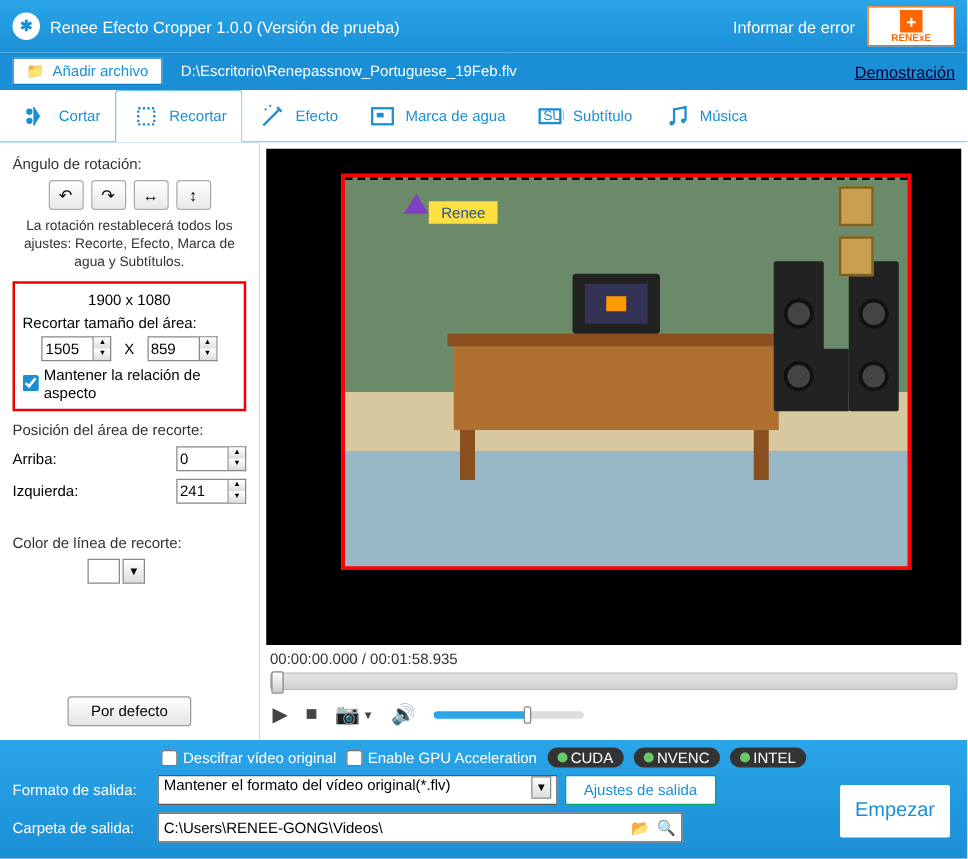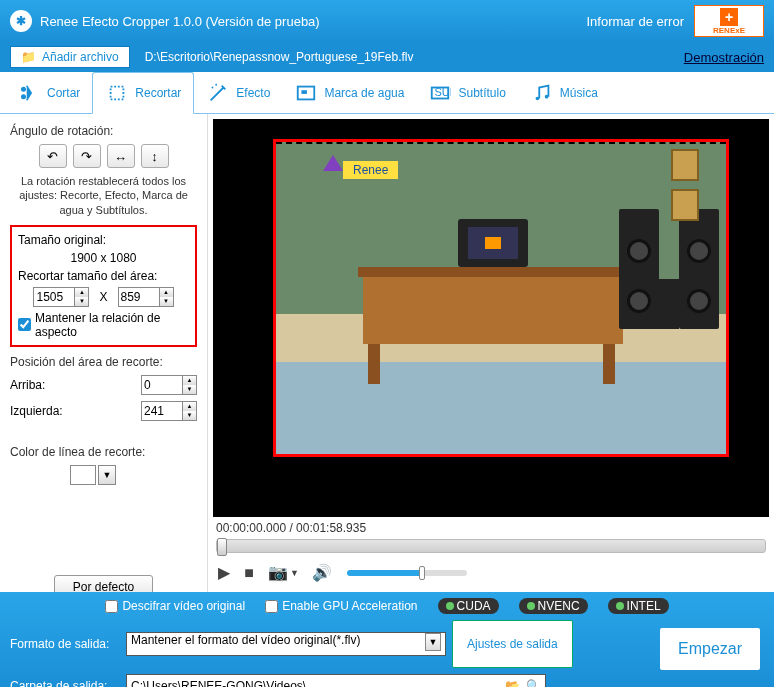--- a/index.html
+++ b/index.html
@@ -49,30 +49,30 @@
 .crop-outline{position:absolute;border:3px solid #f00}
 .scene{position:absolute;background:#8bb08b}
 .timecode{font-size:12px;color:#333;padding:4px 8px}
 .scrub{height:14px;margin:0 8px;background:linear-gradient(#e5e5e5,#cfcfcf);border:1px solid #bbb;border-radius:3px;position:relative}
 .scrub .thumb{position:absolute;left:0;top:-2px;width:10px;height:18px;background:linear-gradient(#fff,#ccc);border:1px solid #888;border-radius:2px}
 .controls{display:flex;align-items:center;gap:14px;padding:10px}
 .ctrl{cursor:pointer;color:#444;font-size:16px;display:flex;align-items:center;gap:2px}
 .vol{width:120px;height:6px;background:linear-gradient(to right,#2aa5e8 60%,#ddd 60%);border-radius:3px;position:relative}
 .vol .vthumb{position:absolute;left:60%;top:-4px;width:6px;height:14px;background:#fff;border:1px solid #888;border-radius:2px}
 .footer{background:linear-gradient(#2aa5e8,#1b8fd6);height:95px;color:#fff;padding:6px 10px;position:relative}
-.optrow{display:flex;align-items:center;gap:20px;justify-content:center;margin-bottom:6px;font-size:12px}
+.optrow{display:flex;align-items:center;gap:8px;justify-content:center;margin-bottom:6px;font-size:12px}
 .optrow input{accent-color:#fff}
 .badge{background:#333;color:#fff;border-radius:10px;padding:1px 8px;font-size:10px;display:flex;align-items:center;gap:3px}
 .badge .dot{width:8px;height:8px;background:#6c6;border-radius:50%}
 .frow{display:flex;align-items:center;gap:6px;margin-bottom:6px}
 .frow .flbl{width:110px;font-size:12px}
 .sel{flex:0 0 320px;height:24px;background:#fff;color:#000;border:1px solid #555;display:flex;padding:0 4px;font-size:12px}
 .sel .dd{margin-left:auto;width:16px;height:18px;border:1px solid #888;background:linear-gradient(#fff,#ddd);text-align:center;line-height:16px;font-size:9px}
-.settings-btn{background:#fff;color:#1b8fd6;border:1px solid #0a6;padding:16px 14px;border-radius:2px;cursor:pointer;font-size:12px}
-.start-btn{position:absolute;right:14px;top:36px;width:100px;height:42px;background:#fff;color:#1b8fd6;border:none;font-size:16px;cursor:pointer;border-radius:2px}
+.settings-btn{background:#fff;color:#1b8fd6;border:1px solid #0a6;padding:4px 14px;border-radius:2px;cursor:pointer;font-size:12px}
+.start-btn{position:absolute;right:14px;top:36px;width:88px;height:42px;background:#fff;color:#1b8fd6;border:none;font-size:16px;cursor:pointer;border-radius:2px}
 .pathbox{flex:0 0 420px;height:24px;background:#fff;color:#000;border:1px solid #555;display:flex;align-items:center;padding:0 4px;font-size:12px}
 .pathbox .icons{margin-left:auto;display:flex;gap:6px;color:#1b8fd6;font-size:14px}
 svg{display:block}
 </style>
 </head>
 <body>
 
 <div class="titlebar">
   <div class="app-icon">✱</div>
   <div class="title">Renee Efecto Cropper 1.0.0 (Versión de prueba)</div>
@@ -156,23 +156,20 @@
     <div class="section-label">Ángulo de rotación:</div>
     <div class="rot-btns">
       <div class="rot-btn">↶</div>
       <div class="rot-btn">↷</div>
       <div class="rot-btn">↔</div>
       <div class="rot-btn">↕</div>
     </div>
     <div class="note">La rotación restablecerá todos los ajustes: Recorte, Efecto, Marca de agua y Subtítulos.</div>
 
     <div class="sizebox">
-      <div class="row">
-          <span class="lbl">Tamaño original:</span>
-        </div>
       <div class="row center">
           <span>1900 x 1080</span>
         </div>
       <div class="row">
           <span class="lbl">Recortar tamaño del área:</span>
         </div>
       <div class="row center">
         <div class="spin">
           <input value="1505" style="">
           <div class="arrows">

